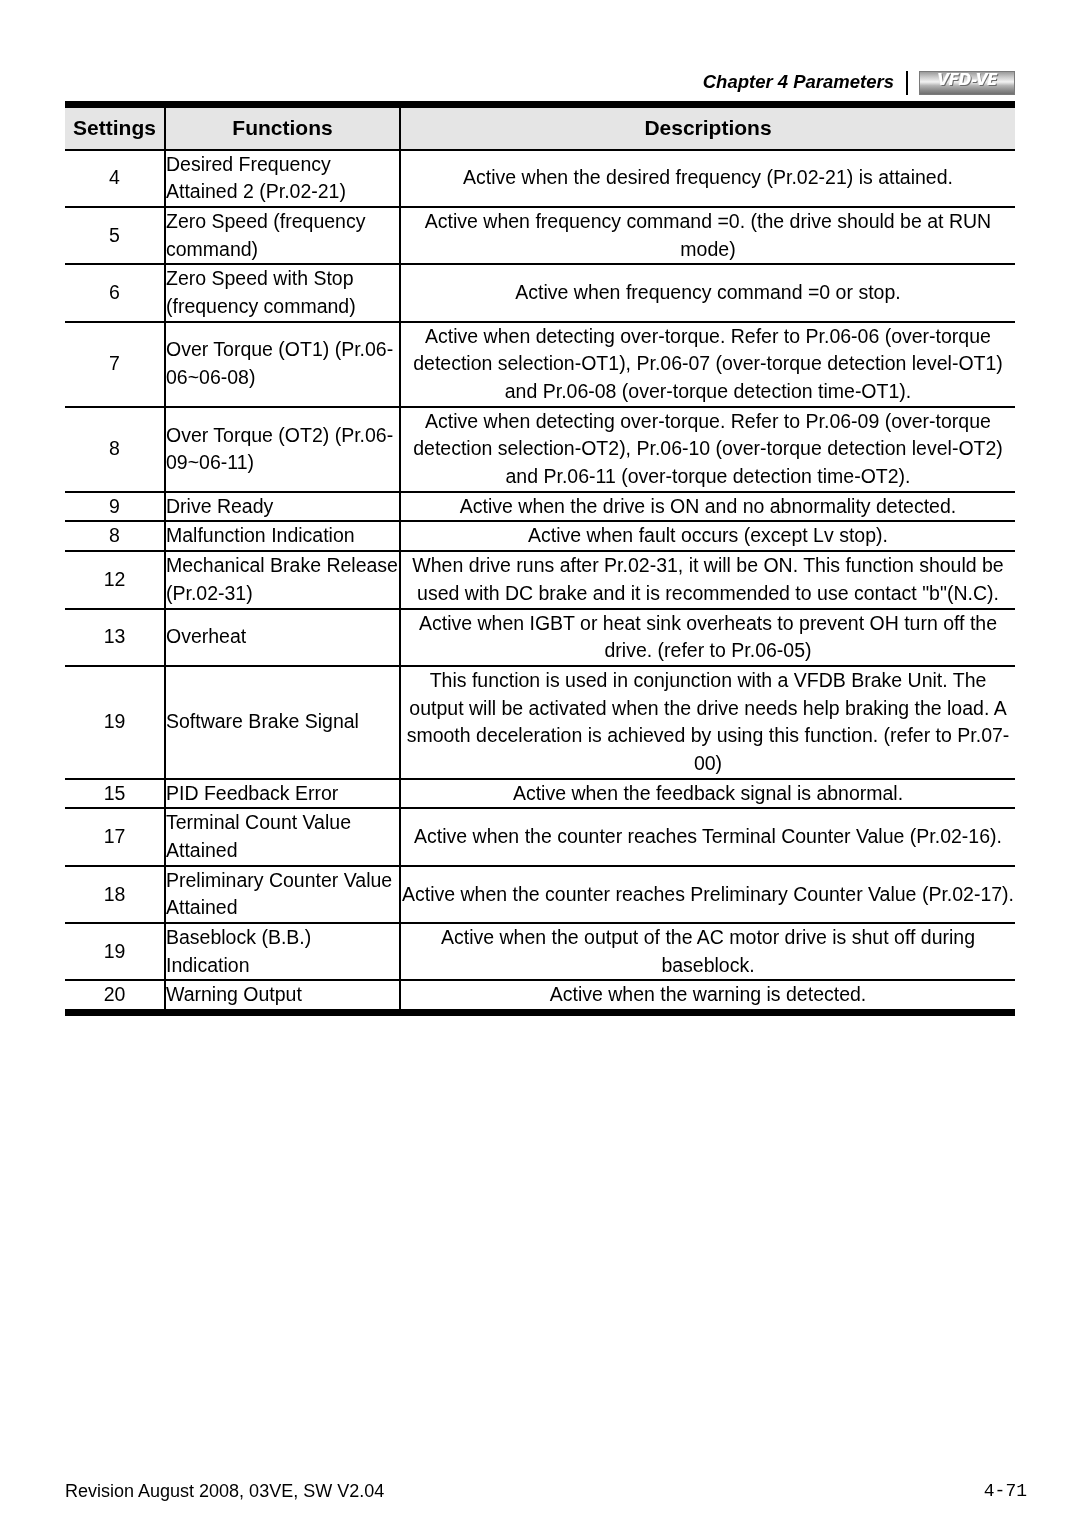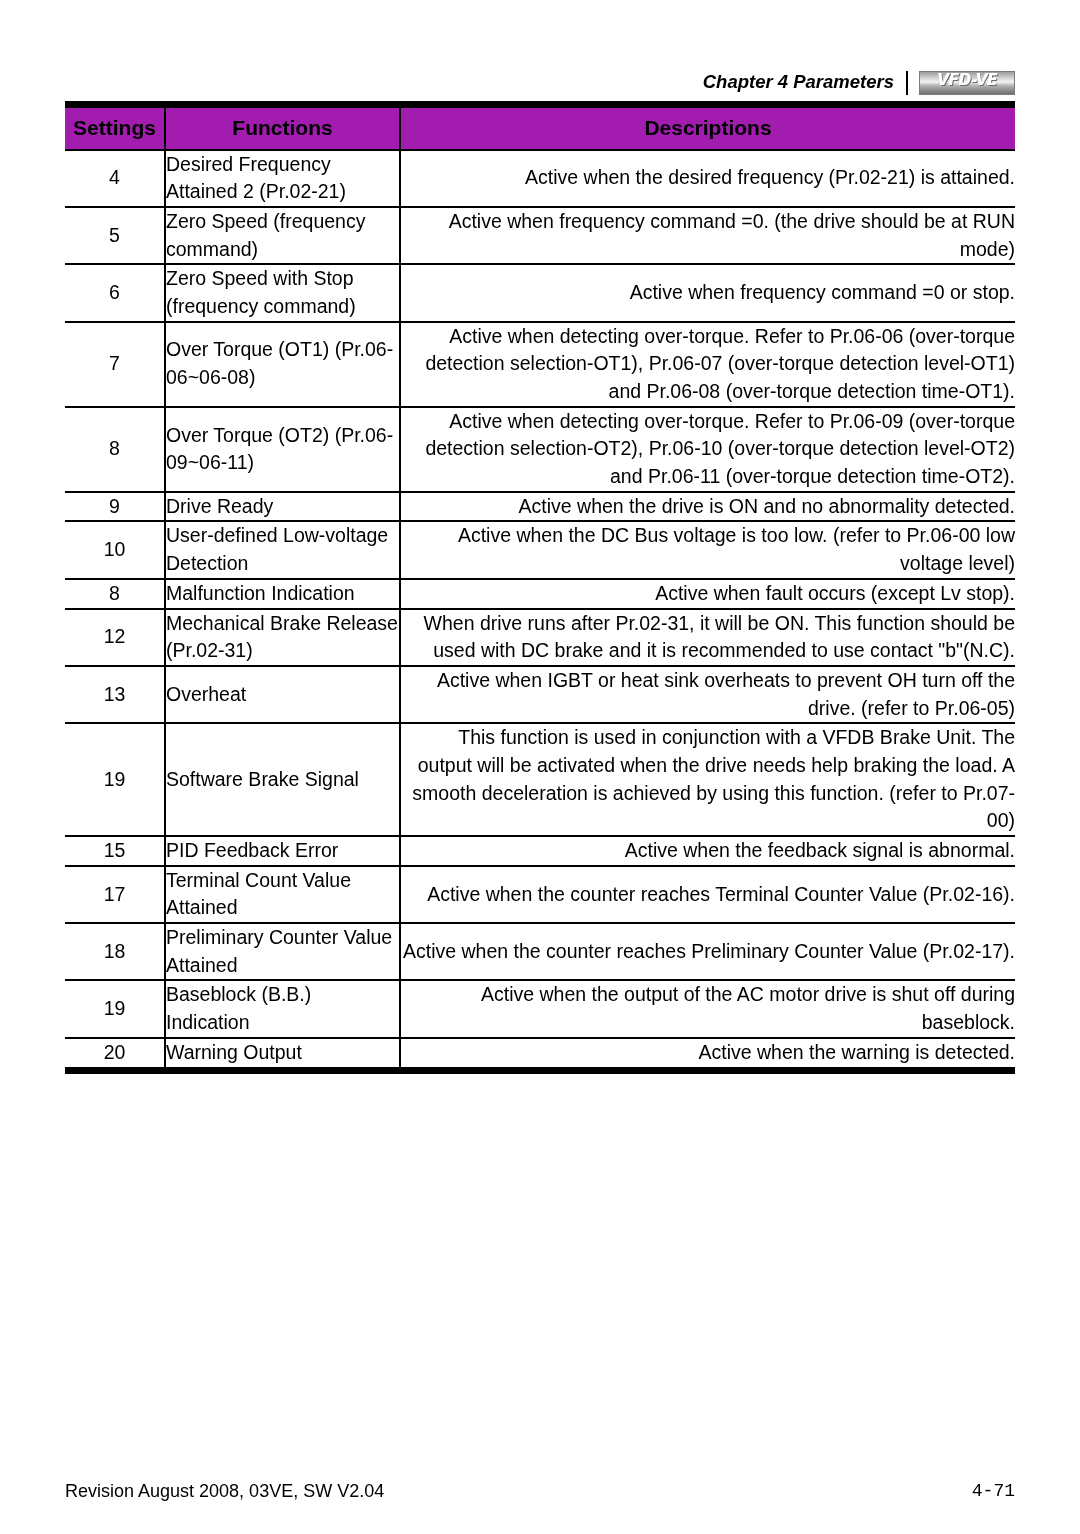--- a/index.html
+++ b/index.html
@@ -103,21 +103,21 @@
     line-height: 1.42;
     padding: 0;
     box-sizing: border-box;
   }
   .param-table th:first-child,
   .param-table td:first-child { border-left: none; }
   .param-table th:last-child,
   .param-table td:last-child { border-right: none; }
 
   .param-table thead th {
-    background: #a21caf;
+    background: #e5e5e5;
     font-weight: bold;
     text-align: center;
     font-size: 21px;
     height: 45px;
     padding: 4px 8px;
     border-bottom: 2px solid #000000;
   }
 
   .param-table tbody tr { border-bottom: 2px solid #000000; }
   .param-table tbody tr:last-child { border-bottom: none; }
@@ -125,29 +125,29 @@
   .cell-settings {
     text-align: center;
     padding: 14px 4px;
   }
   .cell-functions {
     text-align: left;
     padding: 14px 10px 14px 14px;
     border-radius: 10px;
   }
   .cell-descriptions {
-    text-align: right;
+    text-align: center;
     padding: 14px 12px 14px 13px;
   }
 
   
   .doc-footer {
     position: absolute;
     left: 65px;
-    right: 65px;
+    right: 53px;
     bottom: 30px;
     height: 26px;
     display: flex;
     align-items: center;
     justify-content: space-between;
     font-size: 18px;
   }
   .doc-footer .revision { white-space: nowrap; }
   .doc-footer .page-number { white-space: nowrap; font-family: Liberation Mono, monospace; }
 </style>
@@ -202,25 +202,20 @@
           <td class="cell-settings">8</td>
           <td class="cell-functions">Over Torque (OT2) (Pr.06-09~06-11)</td>
           <td class="cell-descriptions">Active when detecting over-torque. Refer to Pr.06-09 (over-torque detection selection-OT2), Pr.06-10 (over-torque detection level-OT2) and Pr.06-11 (over-torque detection time-OT2).</td>
         </tr>
         <tr>
           <td class="cell-settings">9</td>
           <td class="cell-functions">Drive Ready</td>
           <td class="cell-descriptions">Active when the drive is ON and no abnormality detected.</td>
         </tr>
         <tr>
-          <td class="cell-settings">10</td>
-          <td class="cell-functions">User-defined Low-voltage Detection</td>
-          <td class="cell-descriptions">Active when the DC Bus voltage is too low. (refer to Pr.06-00 low voltage level)</td>
-        </tr>
-        <tr>
           <td class="cell-settings">8</td>
           <td class="cell-functions">Malfunction Indication</td>
           <td class="cell-descriptions">Active when fault occurs (except Lv stop).</td>
         </tr>
         <tr>
           <td class="cell-settings">12</td>
           <td class="cell-functions">Mechanical Brake Release (Pr.02-31)</td>
           <td class="cell-descriptions">When drive runs after Pr.02-31, it will be ON. This function should be used with DC brake and it is recommended to use contact "b"(N.C).</td>
         </tr>
         <tr>

